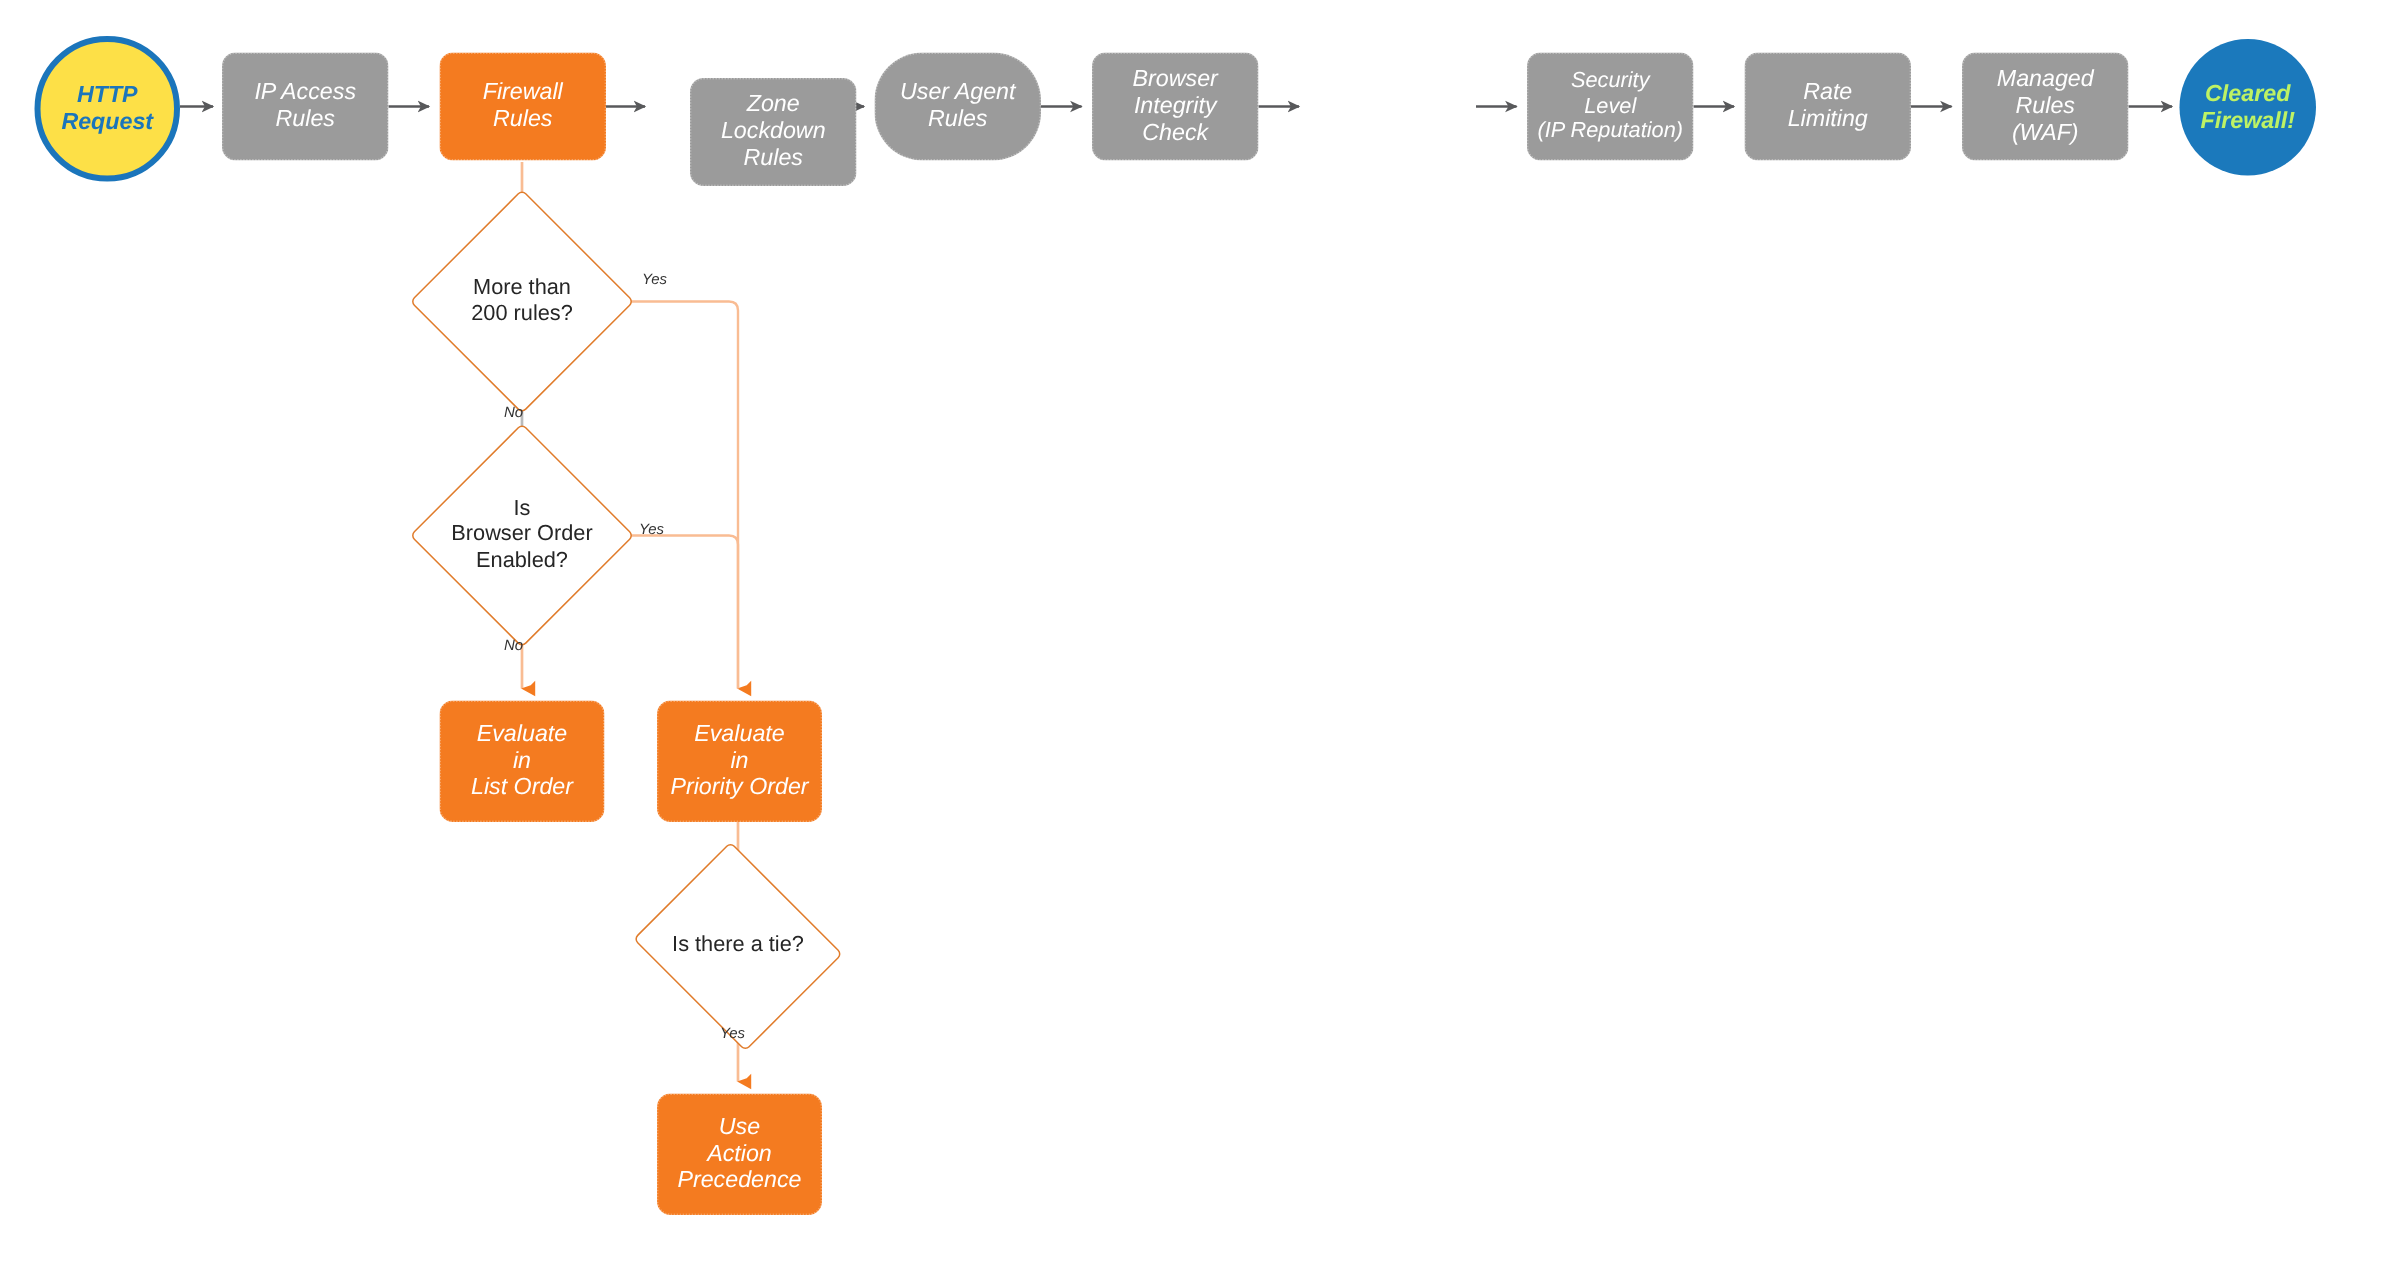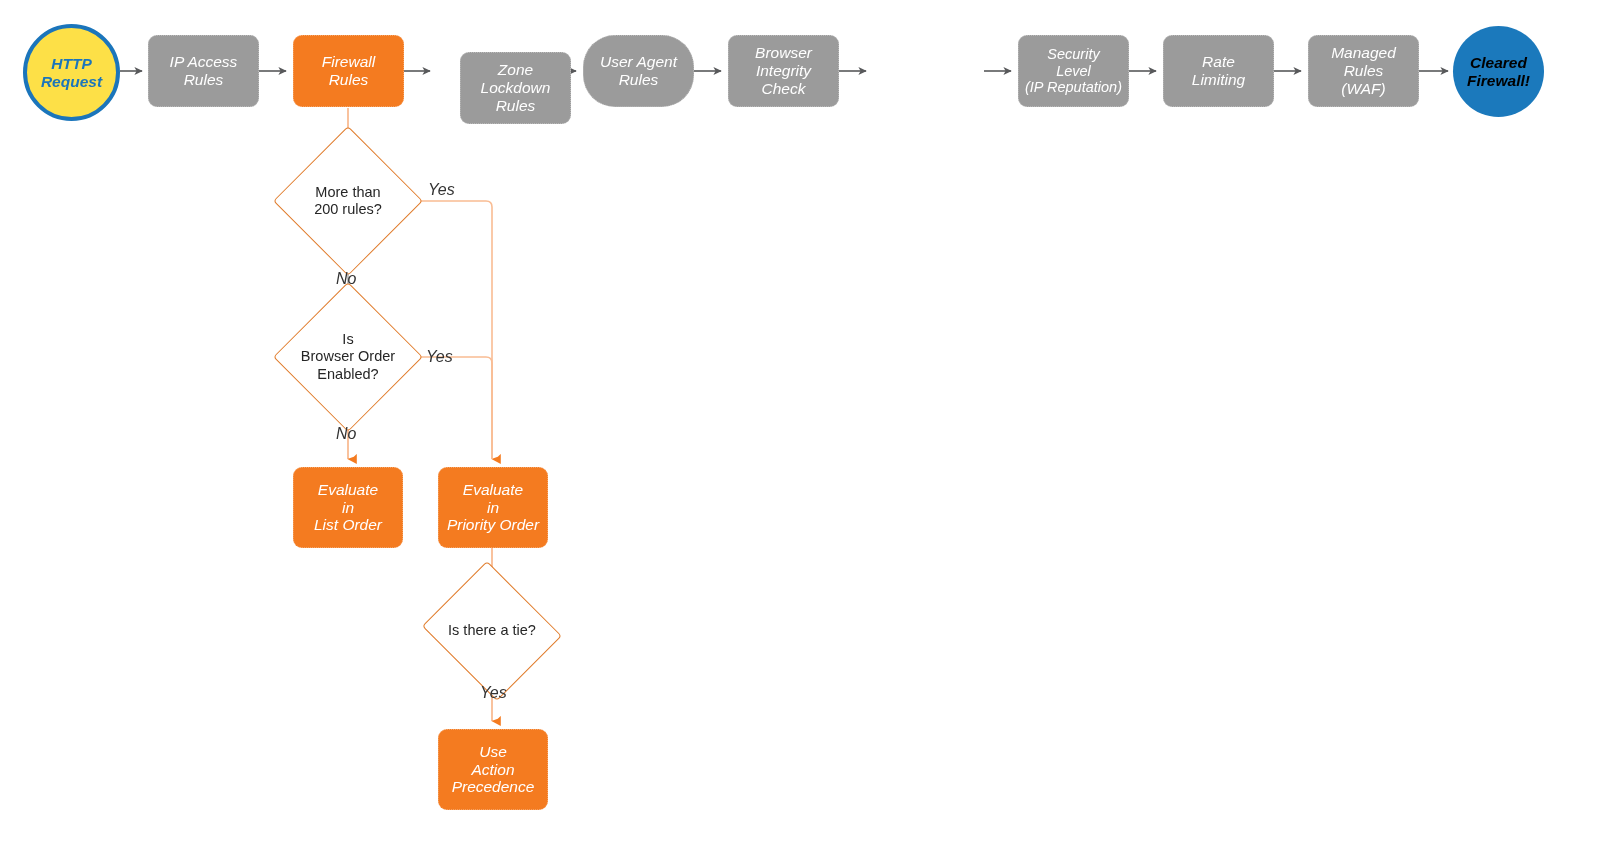--- a/index.html
+++ b/index.html
@@ -59,21 +59,21 @@
     font-size: 15.5px;
     white-space: pre-line;
   }
   .circle.hollow {
     background: #fde047;
     border: 4px solid #1b75bb;
     color: #1b75bb;
   }
   .circle.filled {
     background: #1b79bc;
-    color: #000000;
+    color: #bef264;
   }
 
   
   .diamond {
     background: transparent;
     text-align: center;
   }
   .diamond .dshape {
     position: absolute;
     left: 50%;
@@ -92,21 +92,21 @@
     color: #262626;
     font-size: 14.5px;
     white-space: pre-line;
     line-height: 1.2;
   }
 
   
   .elabel {
     position: absolute;
     font-style: italic;
-    font-size: 16px;
+    font-size: 10px;
     color: #333333;
     white-space: nowrap;
   }
 </style>
 </head>
 <body>
 
 <div id="canvas">
 
   <svg id="wires" viewBox="0 0 1600 858">

